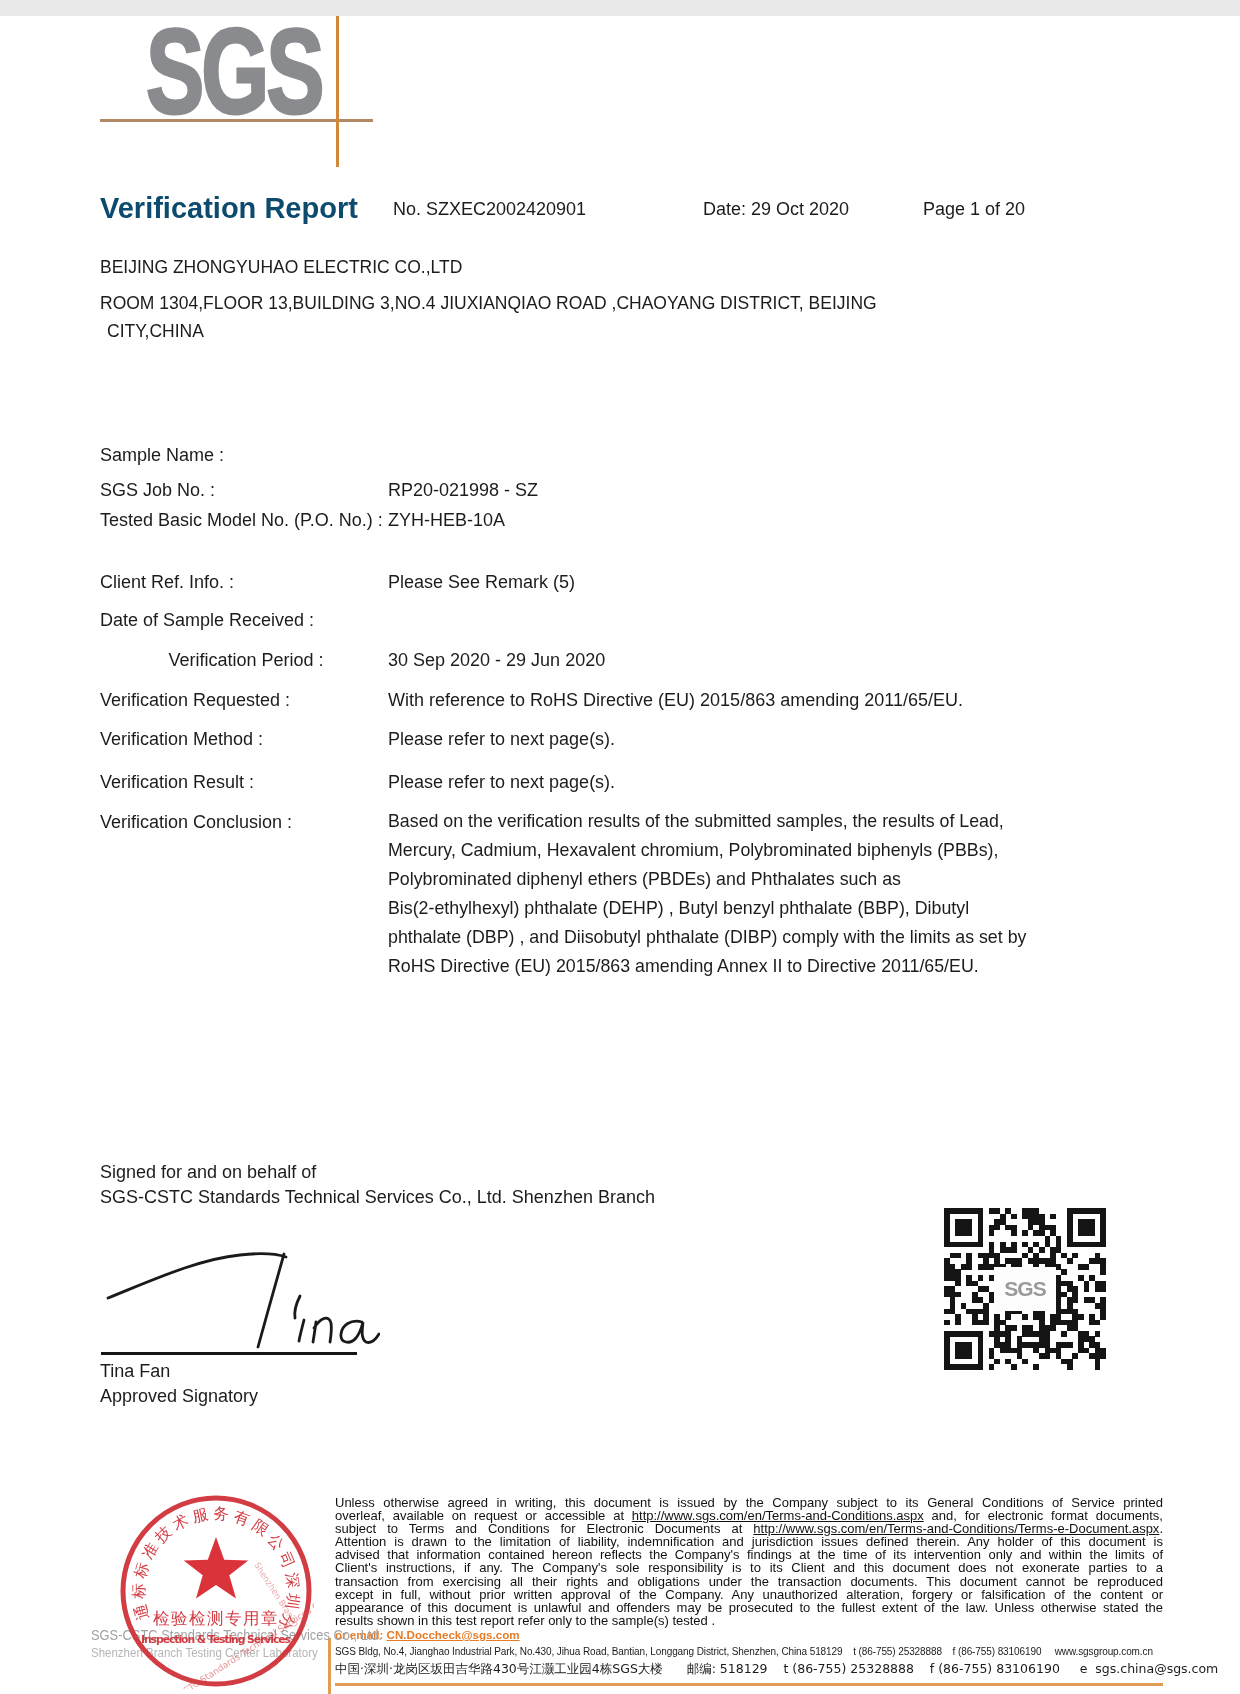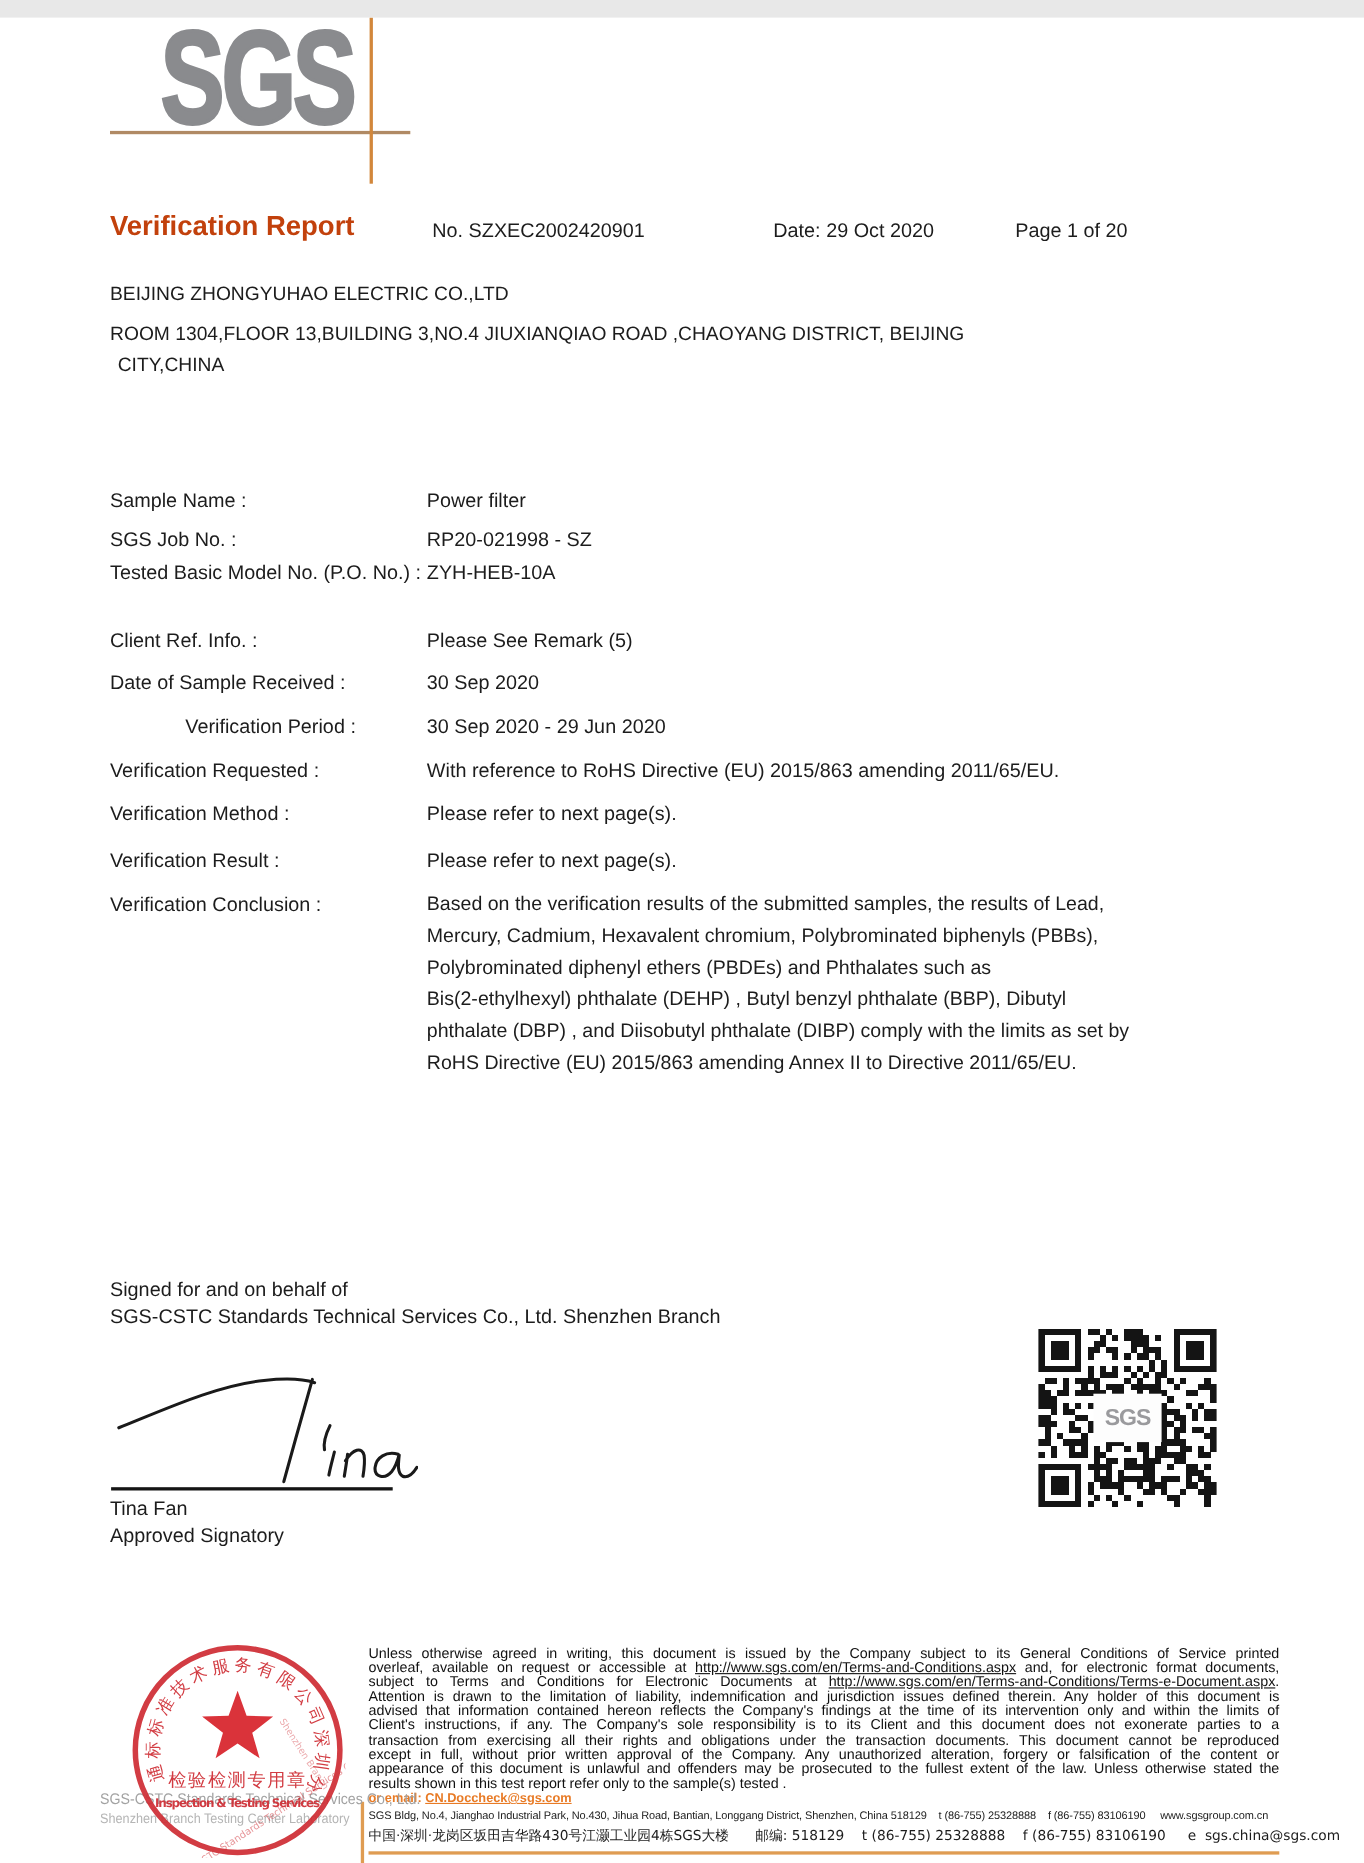--- a/index.html
+++ b/index.html
@@ -6,21 +6,21 @@
   .page{position:relative;width:1240px;height:1694px;background:#ffffff;margin:16px auto;
         font-family:"Liberation Sans","DejaVu Sans",sans-serif;color:#1c1c1c;overflow:hidden;}
   .abs{position:absolute;}
 
   
   .logo{position:absolute;left:146px;top:-14px;font-size:118px;font-weight:bold;color:#8a8b8e;
         letter-spacing:-4px;transform:scaleX(.74) scaleY(1.02);transform-origin:left top;
         -webkit-text-stroke:3px #8a8b8e;}
   .h-rule{position:absolute;left:100px;top:103px;width:273px;height:2.5px;background:#b08a64;}
   .v-rule{position:absolute;left:336px;top:0;width:2.5px;height:151px;background:#d2873b;}
-  .title{position:absolute;left:100px;top:176px;font-size:25px;font-weight:bold;color:#c2410c;}
+  .title{position:absolute;left:100px;top:176px;font-size:29px;font-weight:bold;color:#0c4a6e;}
   .meta{position:absolute;top:183px;font-size:18px;}
   .client-line{position:absolute;font-size:17.5px;}
 
   
   .fld-label{position:absolute;left:100px;width:292px;font-size:18px;line-height:30px;}
   .fld-value{position:absolute;left:388px;width:700px;font-size:18px;line-height:30px;}
   .concl-line{font-size:17.8px;line-height:29px;white-space:nowrap;}
 
   
   .sig-line{position:absolute;left:101px;top:1336px;width:256px;height:2.5px;background:#151515;}
@@ -64,33 +64,31 @@
   <div class="title">Verification Report</div>
   <div class="meta" style="left:393px;">No. SZXEC2002420901</div>
   <div class="meta" style="left:703px;">Date: 29 Oct 2020</div>
   <div class="meta" style="left:923px;">Page 1 of 20</div>
 
   <div class="client-line" style="left:100px;top:241px;">BEIJING ZHONGYUHAO ELECTRIC CO.,LTD</div>
   <div class="client-line" style="left:100px;top:277px;">ROOM 1304,FLOOR 13,BUILDING 3,NO.4 JIUXIANQIAO ROAD ,CHAOYANG DISTRICT, BEIJING</div>
   <div class="client-line" style="left:107px;top:305px;">CITY,CHINA</div>
 
   <div class="fld-label" style="top:424px;">Sample Name :</div>
-  <div class="fld-value" style="top:424px;">Power filter</div>
 
   <div class="fld-label" style="top:459px;">SGS Job No. :</div>
   <div class="fld-value" style="top:459px;">RP20-021998 - SZ</div>
 
   <div class="fld-label" style="top:489px;">Tested Basic Model No. (P.O. No.) :</div>
   <div class="fld-value" style="top:489px;">ZYH-HEB-10A</div>
 
   <div class="fld-label" style="top:551px;">Client Ref. Info. :</div>
   <div class="fld-value" style="top:551px;">Please See Remark (5)</div>
 
   <div class="fld-label" style="top:589px;">Date of Sample Received :</div>
-  <div class="fld-value" style="top:589px;">30 Sep 2020</div>
 
   <div class="fld-label" style="top:629px;text-align:center;">Verification Period :</div>
   <div class="fld-value" style="top:629px;">30 Sep 2020 - 29 Jun 2020</div>
 
   <div class="fld-label" style="top:669px;">Verification Requested :</div>
   <div class="fld-value" style="top:669px;">With reference to RoHS Directive (EU) 2015/863 amending 2011/65/EU.</div>
 
   <div class="fld-label" style="top:708px;">Verification Method :</div>
   <div class="fld-value" style="top:708px;">Please refer to next page(s).</div>
 

